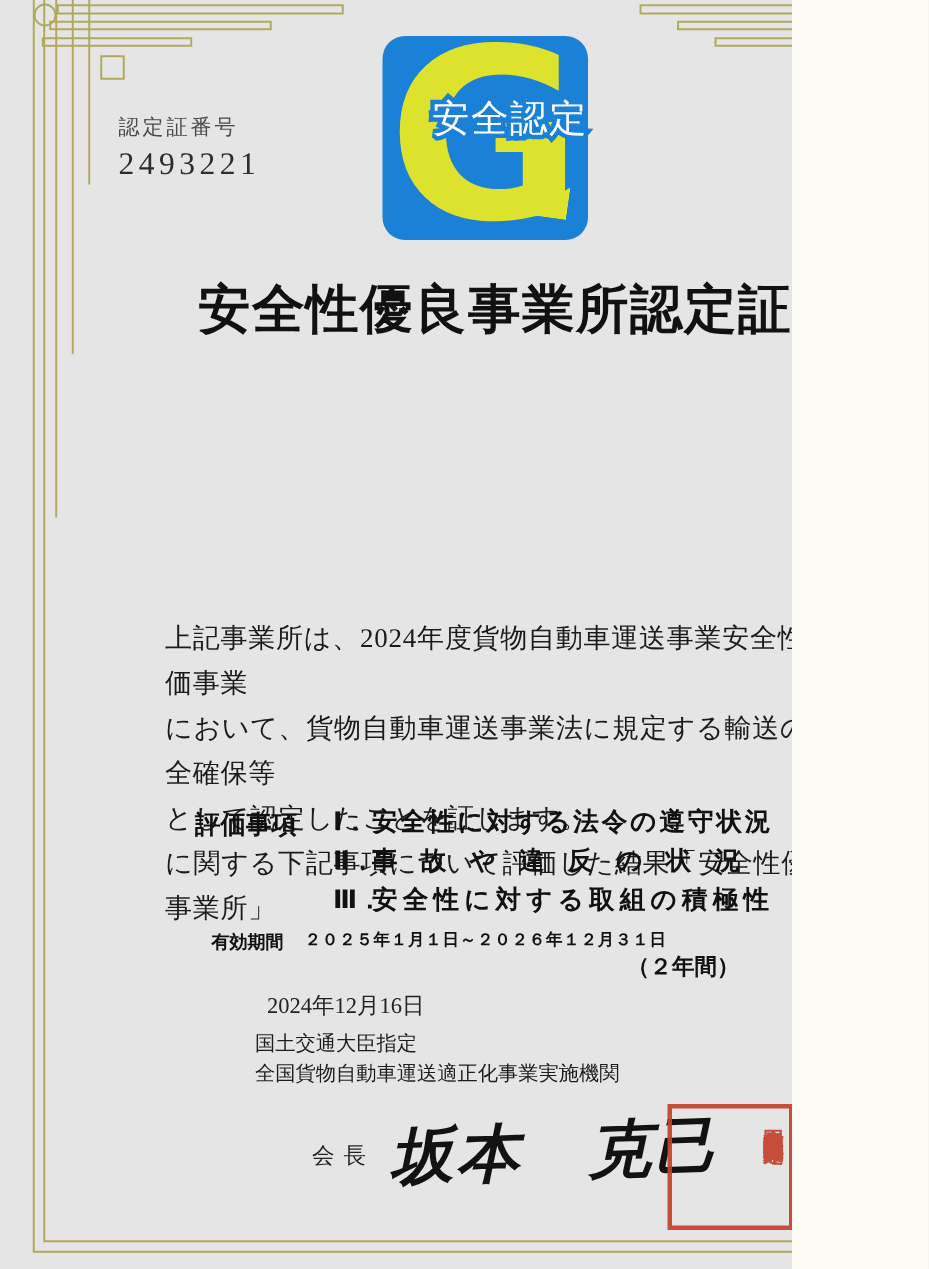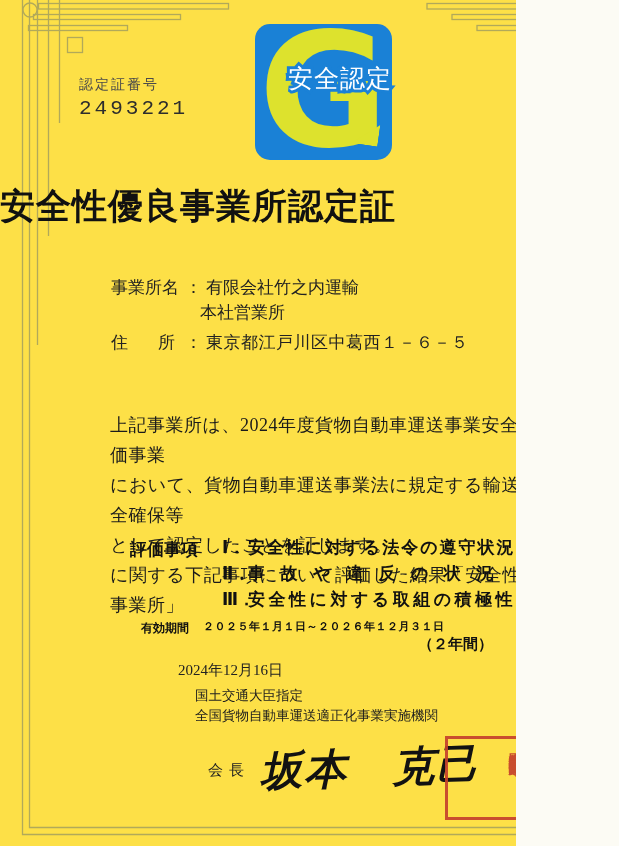--- a/index.html
+++ b/index.html
@@ -1,48 +1,49 @@
 <!DOCTYPE html>
 <html><head>
 <meta charset="utf-8">
 <style>
   html,body { margin:0; padding:0; background:#fcfbf4; }
   .page {
     position:relative; width:516px; height:846px;
-    background:#fde047; overflow:hidden;
+    background:#e5e5e5; overflow:hidden;
     font-family:"Liberation Serif","DejaVu Serif",serif;
     color:#1e1e1e;
+    padding-left:12px;
   }
   .frame-svg { position:absolute; left:0; top:0; }
 
   
   .cert-no { position:absolute; left:79px; top:76px; }
   .cert-no-label { font-size:14px; color:#4a4a4a; letter-spacing:2px; }
-  .cert-no-num { font-family:Liberation Mono, monospace;
+  .cert-no-num { font-family:Liberation Serif, serif;
     font-size:21px; color:#2d2d2d; letter-spacing:3px; margin-top:3px; }
 
   
   .gmark { position:absolute; left:255px; top:24px; width:137px; height:136px;
     background:#1a81d6; border-radius:15px; }
   .gmark-letter { position:absolute; left:0; top:0; width:100%; height:100%;
     display:flex; align-items:center; justify-content:center;
     font-family:"DejaVu Sans","Liberation Sans",sans-serif; font-weight:bold;
     font-size:158px; line-height:1; color:#dde22d; padding-bottom:2px; box-sizing:border-box; }
   .gmark-arrow { position:absolute; right:13px; bottom:15px; width:26px; height:22px;
     background:#dde22d; -webkit-clip-path:polygon(0 100%,100% 100%,100% 0);
     clip-path:polygon(0 100%,100% 100%,100% 0); transform:rotate(8deg); }
   .gmark-badge { position:absolute; left:0; right:0; top:38px; height:30px; text-align:right;
     font-family:"Liberation Sans","DejaVu Sans",sans-serif; font-weight:normal;
     font-size:25px; letter-spacing:1px; }
   .gmark-badge .stroke { position:absolute; left:0; right:0; top:0;
     -webkit-text-stroke:6px #1a81d6; color:#1a81d6; }
   .gmark-badge .fill { position:absolute; left:0; right:0; top:0; color:#ffffff; }
 
   
-  .title { position:absolute; left:0; top:183px; width:100%; text-align:left;
+  .title { position:absolute; left:0; top:183px; width:100%; text-align:right;
     font-family:Liberation Mono, monospace; font-weight:bold;
     font-size:35px; letter-spacing:1px; color:#111; }
 
   
   .business { position:absolute; left:111px; top:276px; font-size:17px; color:#222; }
   .biz-row { height:25px; }
   .biz-label { display:inline-block; width:74px; }
   .biz-colon { display:inline-block; }
   .biz-value { margin-left:4px; }
   .biz-line2 { margin-left:89px; height:25px; }
@@ -67,21 +68,21 @@
 
   
   .validity { position:absolute; left:128px; top:619px;
     font-family:"Liberation Sans","DejaVu Sans",sans-serif; font-weight:bold; color:#111; }
   .validity-label { position:absolute; left:13px; top:1px; font-size:12px; }
   .validity-period { margin-left:75px; font-size:11px; letter-spacing:0.5px; white-space:nowrap; }
   .validity-duration { margin-left:75px; width:290px; text-align:right; font-size:15px; margin-top:1px; }
 
   
   .issue-date { position:absolute; left:178px; top:661px; font-size:15px; color:#222; }
-  .org { position:absolute; left:195px; top:686px; font-size:13.5px; line-height:19.5px; color:#1d1d1d; }
+  .org { position:absolute; left:170px; top:686px; font-size:13.5px; line-height:19.5px; color:#1d1d1d; }
   .org-line3 { letter-spacing:2px; }
 
   .president { position:absolute; left:208px; top:744px; }
   .p-title { position:absolute; left:0; top:17px; font-size:15px; color:#222;
     display:inline-flex; justify-content:space-between; width:36px; }
   .p-name { margin-left:52px; font-size:42px; font-weight:bold; letter-spacing:2px;
     color:#121212; transform:rotate(-2deg); transform-origin:left center;
     font-style:italic; white-space:nowrap; }
 
   .seal { position:absolute; left:445px; top:736px; width:84px; height:84px;
@@ -127,32 +128,20 @@
     <div class="gmark-letter">G</div>
     <div class="gmark-arrow"></div>
     <div class="gmark-badge">
       <span class="stroke">安全認定</span>
       <span class="fill">安全認定</span>
     </div>
   </div>
 
   <div class="title">安全性優良事業所認定証</div>
 
-  <div class="business">
-    <div class="biz-row">
-      <span class="biz-label">事業所名</span><span class="biz-colon">：</span><span class="biz-value">有限会社竹之内運輸</span>
-    </div>
-    <div class="biz-line2">本社営業所</div>
-    <div class="biz-row addr-row">
-      <span class="addr-label">
-          <span>住</span>
-          <span>所</span>
-        </span><span class="biz-colon">：</span><span class="addr-value">東京都江戸川区中葛西１－６－５</span>
-    </div>
-  </div>
 
   <div class="body-text">
     <div>上記事業所は、2024年度貨物自動車運送事業安全性評価事業</div>
     <div>において、貨物自動車運送事業法に規定する輸送の安全確保等</div>
     <div>として認定したことを証します。</div>
     <div>に関する下記事項について評価した結果「安全性優良事業所」</div>
   </div>
 
   <div class="eval">
     <div class="eval-label">評価事項</div>

